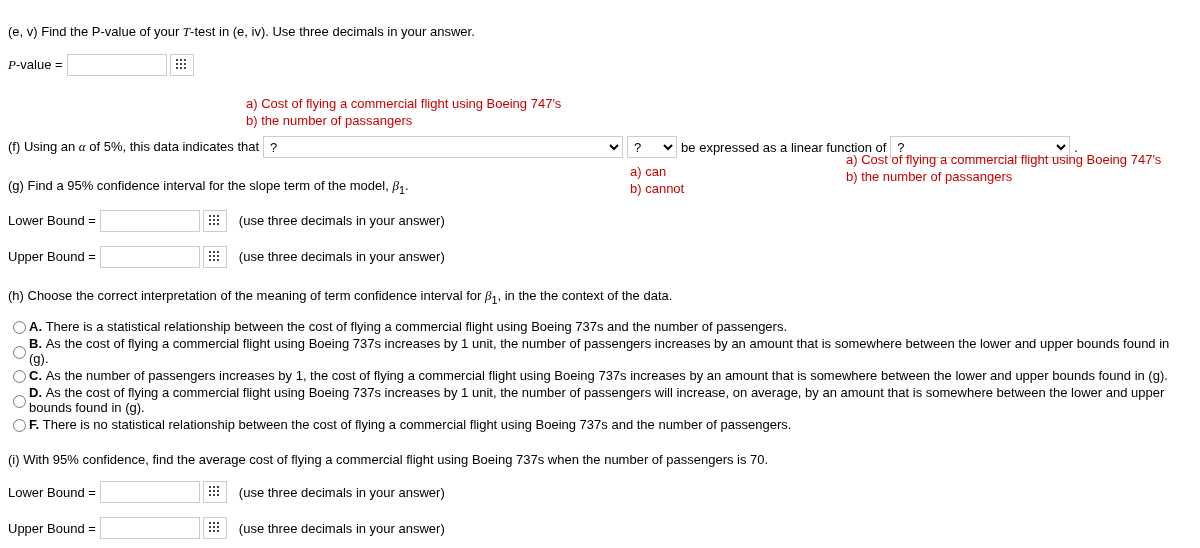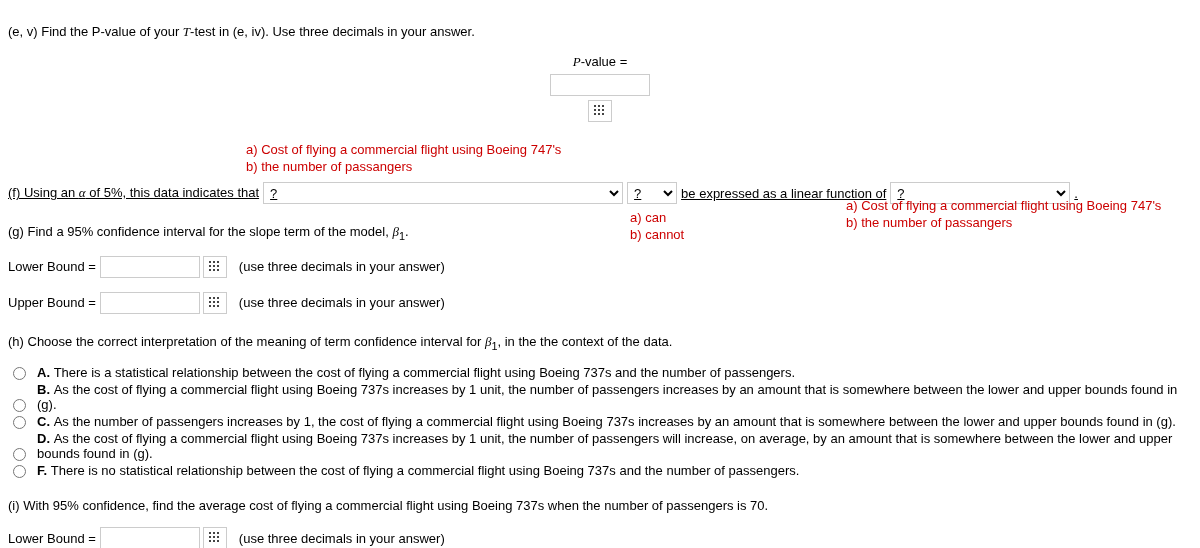--- a/index.html
+++ b/index.html
@@ -47,34 +47,34 @@
   .sel-narrow { width: 50px; }
   .sel-mid { width: 180px; }
   .red { color: #c00; }
   .annot { position: relative; }
   .annot-block {
     position: absolute;
     font-size: 13px;
     line-height: 1.3;
     white-space: nowrap;
   }
-  .radio-row { display: flex; align-items: flex-end; gap: 8px; margin: 2px 0; }
+  .radio-row { display: flex; align-items: center; gap: 0; margin: 2px 0; }
   .radio-row input { margin-top: 2px; }
   .bold { font-weight: bold; }
 </style>
 </head>
 <body>
 
 <div class="block">
   <div class="row">
     <span>
       <span>(e, v) Find the P-value of your </span><span class="italic-var">T</span><span>-test in (e, iv). Use three decimals in your answer.</span>
     </span>
   </div>
-  <div class="row" style="margin-top:14px;flex-direction:column;">
+  <div class="row" style="margin-top:14px;">
     <span>
       <span class="italic-var">P</span><span>-value =</span>
     </span>
     <input class="textin" type="text" style="">
     <span class="grid-btn">
       <svg viewBox="0 0 12 12">
           <g fill="#444">
             <rect x="0" y="0" width="2" height="2"></rect>
             <rect x="4" y="0" width="2" height="2"></rect>
             <rect x="8" y="0" width="2" height="2"></rect>
@@ -83,21 +83,21 @@
             <rect x="8" y="4" width="2" height="2"></rect>
             <rect x="0" y="8" width="2" height="2"></rect>
             <rect x="4" y="8" width="2" height="2"></rect>
             <rect x="8" y="8" width="2" height="2"></rect>
           </g>
         </svg>
     </span>
   </div>
 </div>
 
-<div class="block annot" style="padding-top:34px;text-decoration:underline;">
+<div class="block annot" style="padding-top:34px;">
   <div class="annot-block red" style="left:238px; top:0;">
     <div>a) Cost of flying a commercial flight using Boeing 747's</div>
     <div>b) the number of passangers</div>
   </div>
   <div class="row" style="flex-wrap:nowrap;align-items:center;">
     <span>
       <span>(f) Using an </span><span class="italic-var">α</span><span> of 5%, this data indicates that</span>
     </span>
     <select class="sel sel-wide">
       <option>?</option>

